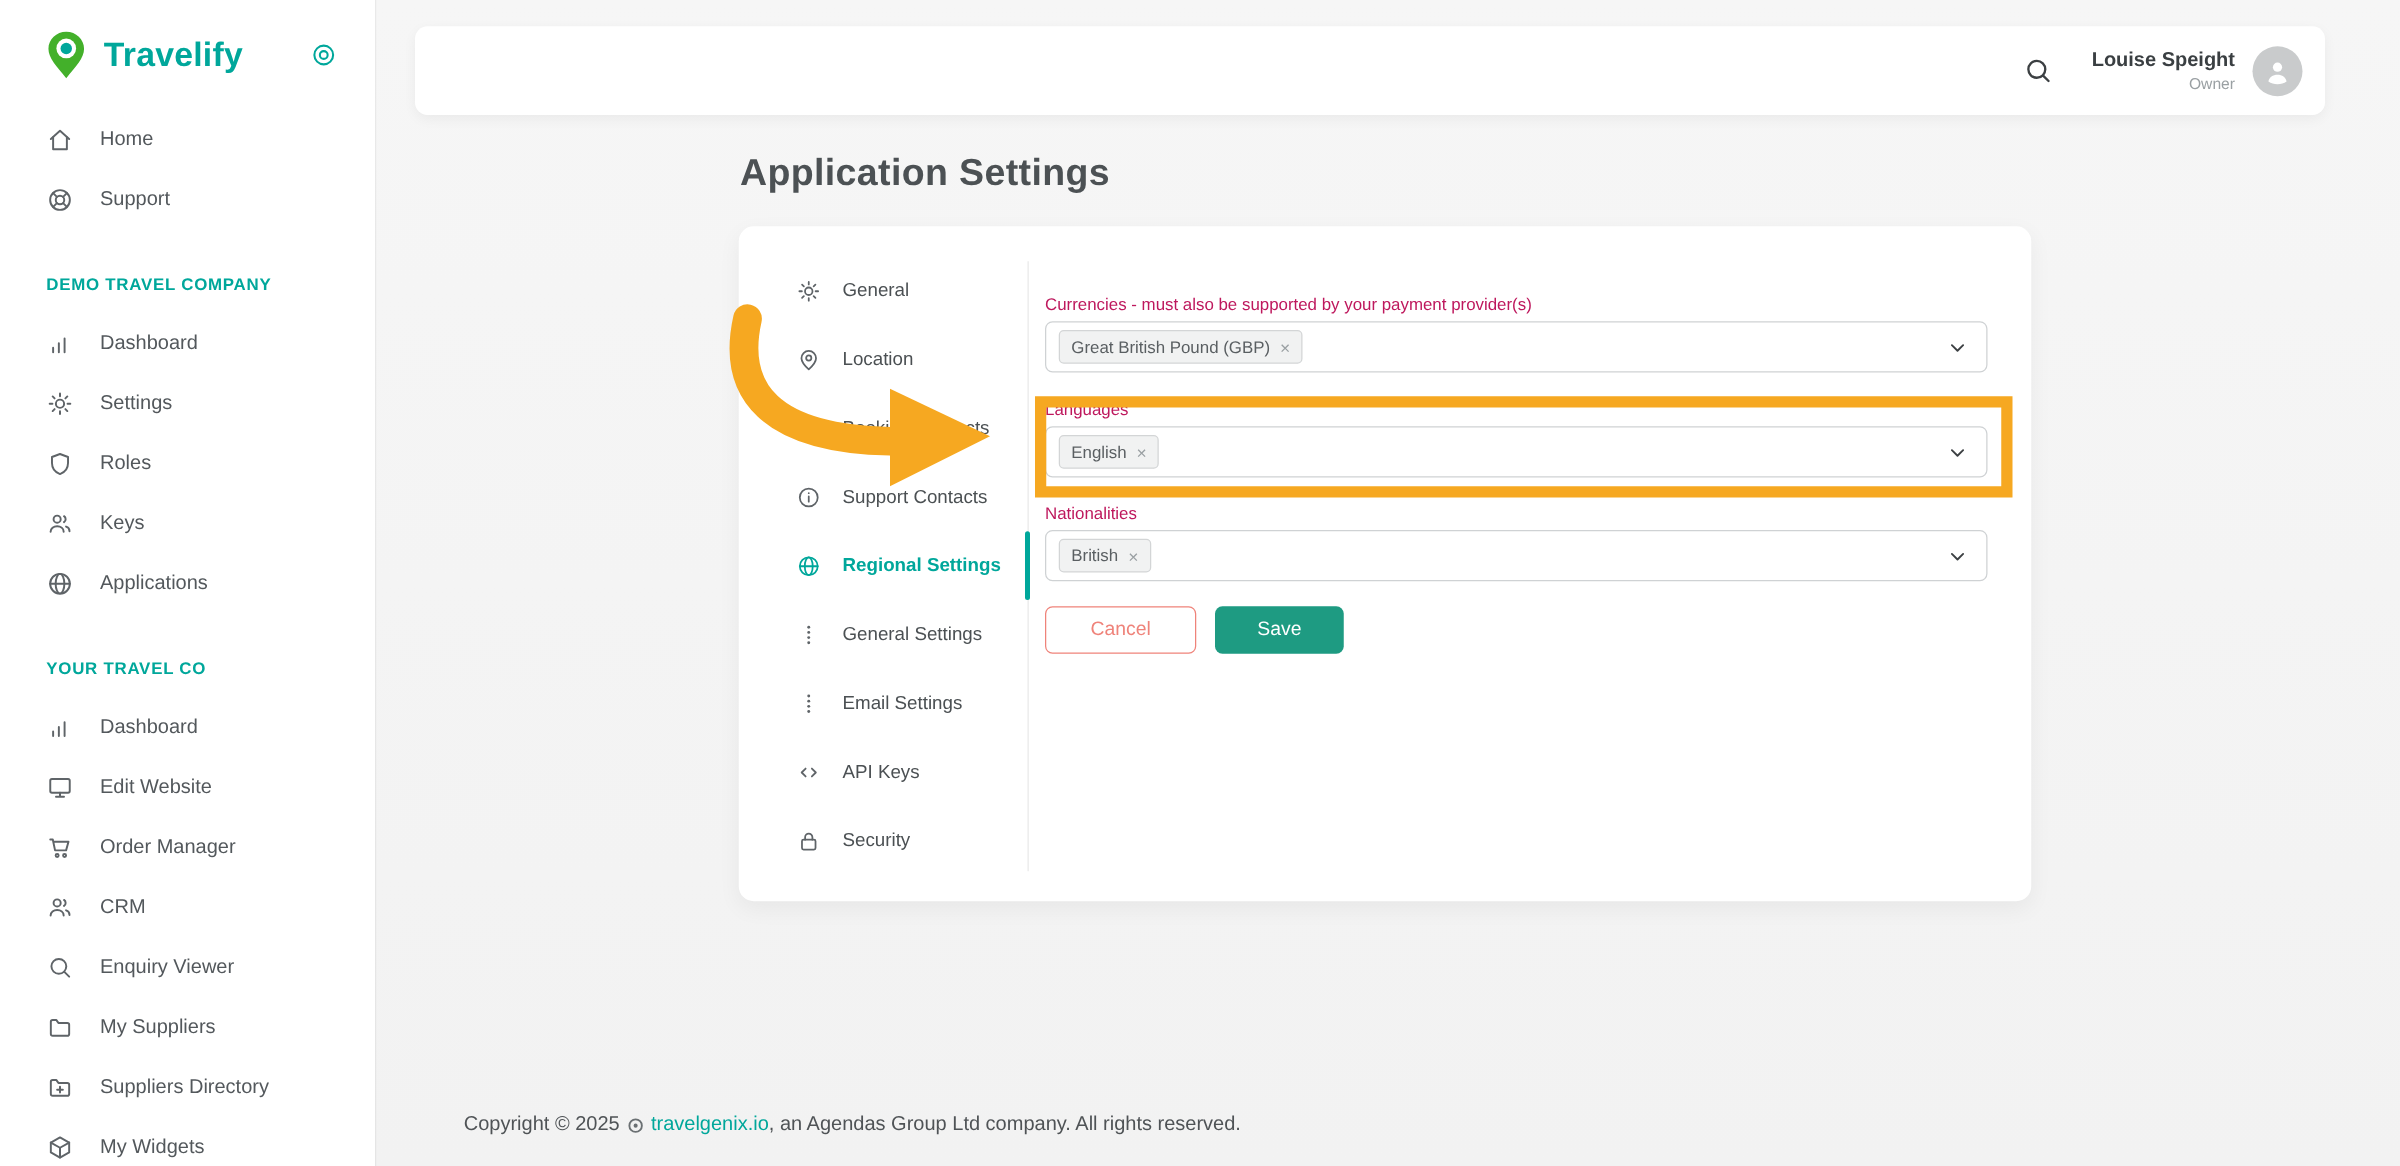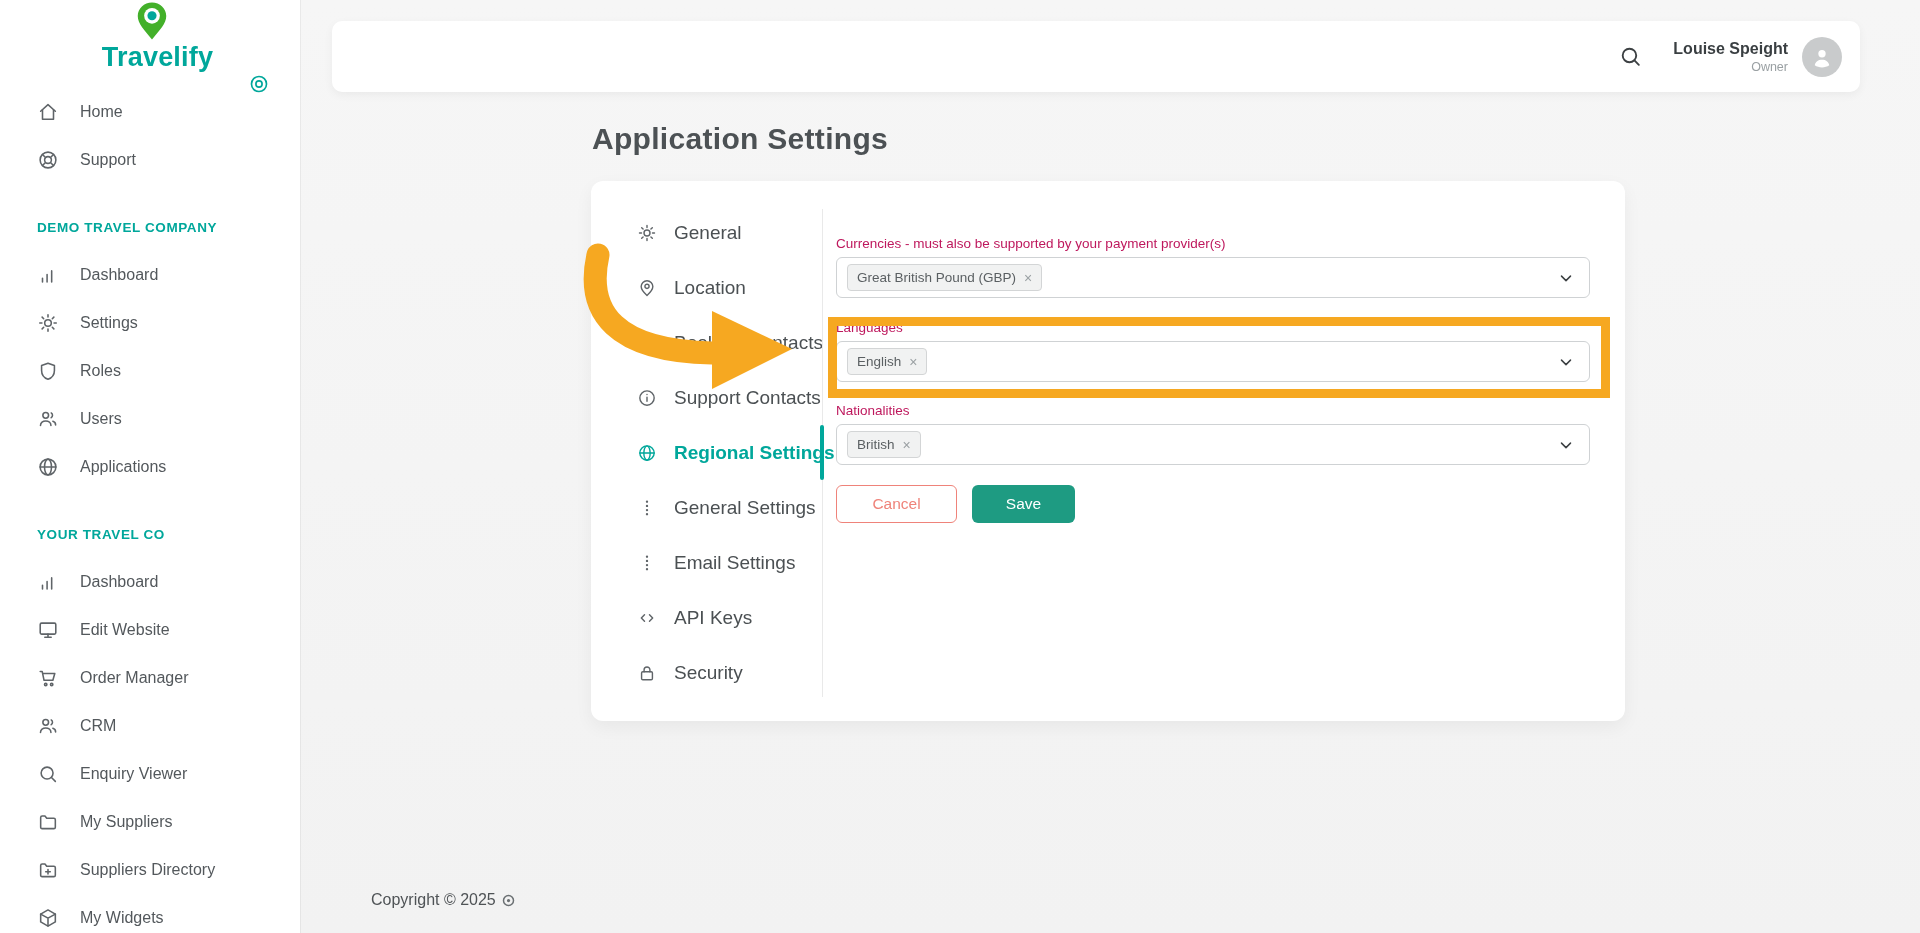--- a/index.html
+++ b/index.html
@@ -6,42 +6,42 @@
     --teal:#00A79B; --logo-green:#43B02A; --save:#1E9B82; --cancel:#EF837A;
     --orange:#F6A821; --txt:#53585c; --icon:#5f6468;
   }
   *{box-sizing:border-box; margin:0; padding:0;}
   html,body{width:1920px;height:933px;}
   body{font-family:"Liberation Sans", sans-serif; background:#f4f4f4; overflow:hidden;}
   .app{position:relative;width:1920px;height:933px;background:linear-gradient(180deg,#f6f6f6 0%,#f2f2f2 100%);}
 
   
   .sidebar{position:absolute;left:0;top:0;width:300px;height:933px;background:#fff;z-index:2;box-shadow:1px 0 0 rgba(0,0,0,.05);}
-  .logo-row{height:88px;display:flex;align-items:center;padding:0 30px 0 34px;flex-direction:column;}
+  .logo-row{height:88px;display:flex;align-items:center;padding:0 30px 0 34px;}
   .brand{font-size:27px;font-weight:700;color:var(--teal);letter-spacing:.2px;margin-left:11px;}
   .toggle{margin-left:auto;display:flex;cursor:pointer;}
   .nav-item{display:flex;align-items:center;height:48px;padding-left:37px;gap:21px;color:var(--txt);font-size:16px;font-weight:500;cursor:pointer;}
   .nav-heading{margin-top:19px;height:48px;display:flex;align-items:center;padding-left:37px;color:var(--teal);font-size:13.5px;font-weight:700;letter-spacing:.6px;}
   .icon{display:inline-flex;color:var(--icon);}
   .icon svg{width:22px;height:22px;fill:none;stroke:currentColor;stroke-width:1.7;stroke-linecap:round;stroke-linejoin:round;display:block;}
 
   
   .topbar{position:absolute;left:332px;top:21px;width:1528px;height:71px;background:#fff;border-radius:10px;box-shadow:0 3px 10px rgba(0,0,0,.05);display:flex;align-items:center;justify-content:flex-end;padding-right:18px;z-index:1;}
   .search-btn{display:flex;margin-right:30px;color:#3c4043;cursor:pointer;}
   .search-btn svg{width:25px;height:25px;fill:none;stroke:currentColor;stroke-width:1.8;stroke-linecap:round;}
   .user-block{text-align:right;margin-right:14px;}
   .user-name{font-size:16px;font-weight:700;color:#3a3f42;}
   .user-role{font-size:12.5px;color:#9aa0a3;margin-top:2px;}
   .avatar{width:40px;height:40px;border-radius:50%;background:#C9CBCC;display:flex;align-items:center;justify-content:center;cursor:pointer;overflow:hidden;}
 
   
   .page-title{position:absolute;left:592px;top:122px;font-size:30px;font-weight:600;color:#4c5154;letter-spacing:.3px;}
   .card{position:absolute;left:591px;top:181px;width:1034px;height:540px;background:#fff;border-radius:12px;box-shadow:0 6px 18px rgba(0,0,0,.05);}
   .tabs{position:absolute;left:0;top:24px;width:231px;}
-  .tab{display:flex;align-items:center;gap:17px;height:55px;padding-left:46px;font-size:19px;color:#4b5053;font-weight:500;cursor:pointer;white-space:nowrap;}
+  .tab{display:flex;align-items:center;gap:17px;height:55px;padding-left:46px;font-size:15px;color:#4b5053;font-weight:500;cursor:pointer;white-space:nowrap;}
   .tab .icon svg{width:20px;height:20px;}
   .tab.active{color:var(--teal);font-weight:700;}
   .tab.active .icon{color:var(--teal);}
   .tab-divider{position:absolute;left:231px;top:28px;bottom:24px;width:1px;background:#e9e9e9;}
   .active-bar{position:absolute;left:229px;top:244px;width:4px;height:55px;background:var(--teal);border-radius:2px;}
 
   
   .fgroup{position:absolute;left:245px;width:754px;}
   .fg-currencies{top:55px;} .fg-languages{top:139px;} .fg-nationalities{top:222px;}
   .flabel{font-size:13.5px;color:#be185d;margin-bottom:6px;}
@@ -132,21 +132,21 @@
         </div>
         <div class="nav-item">
           <span class="icon">
             <svg viewBox="0 0 24 24">
               <circle cx="9.5" cy="8" r="3.1"></circle>
               <path d="M3.8 19c0-3 2.6-4.8 5.7-4.8S15.2 16 15.2 19"></path>
               <path d="M15.5 5.4a3.1 3.1 0 0 1 0 5.2"></path>
               <path d="M17.3 14.5c1.9.6 3 2 3 4"></path>
             </svg>
           </span>
-          <span>Users</span>
+          <span>Keys</span>
         </div>
         <div class="nav-item">
           <span class="icon">
             <svg viewBox="0 0 24 24">
               <circle cx="12" cy="12" r="8.6"></circle>
               <ellipse cx="12" cy="12" rx="3.8" ry="8.6"></ellipse>
               <path d="M3.4 12h17.2"></path>
             </svg>
           </span>
           <span>Applications</span>
@@ -385,15 +385,16 @@
   </svg>
 
   <footer class="footer">
     <span>Copyright © 2025</span>
     <span class="icon" style="color:#6b7073">
       <svg viewBox="0 0 24 24" style="width:15px;height:15px;stroke-width:2.4">
           <circle cx="12" cy="12" r="8"></circle>
           <circle cx="12" cy="12" r="2.6" fill="#6b7073" stroke="none"></circle>
         </svg>
     </span>
+    <span><a>travelgenix.io</a><span>, an Agendas Group Ltd company. All rights reserved.</span></span>
   </footer>
 
 </div>
 
 </body></html>

